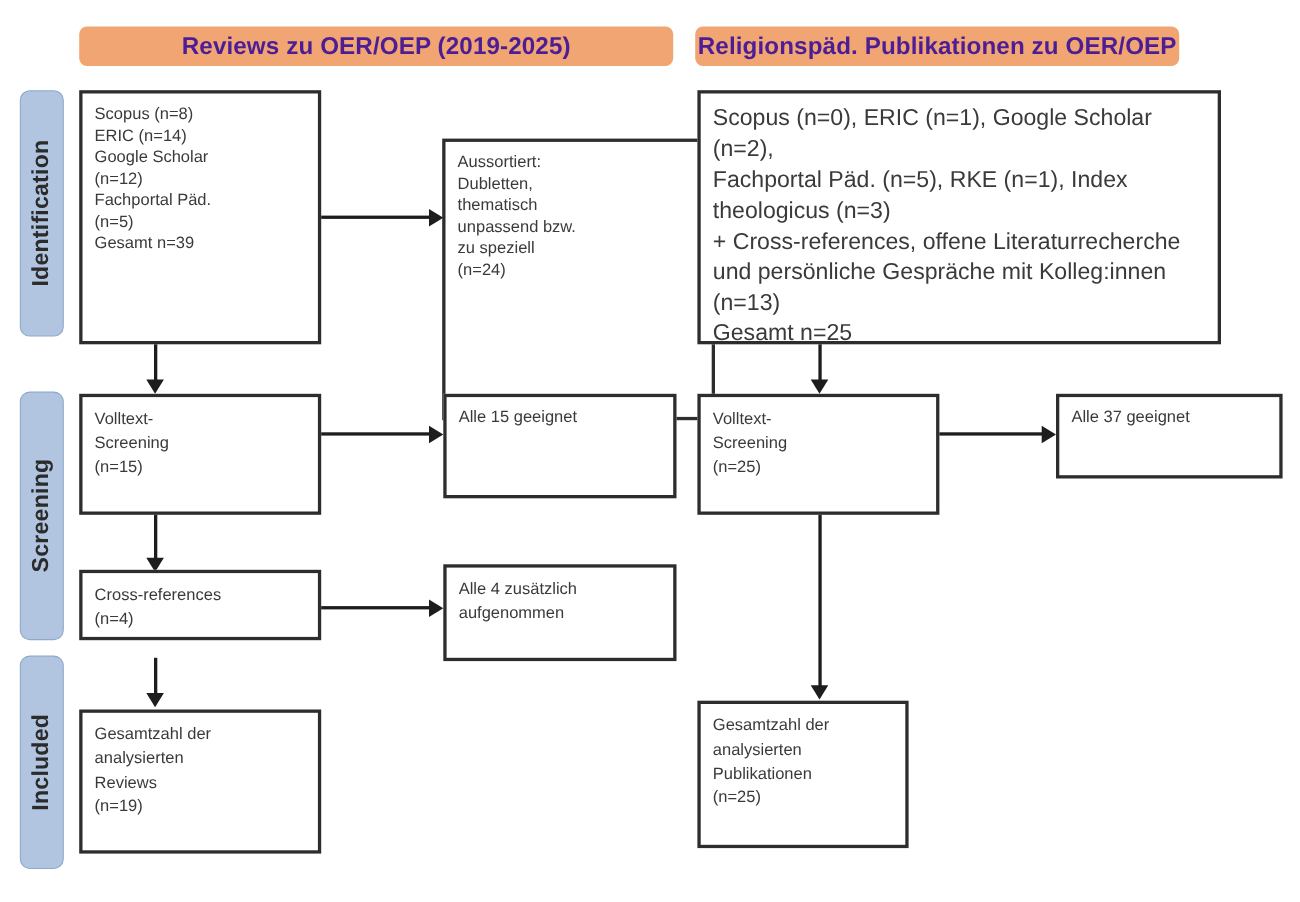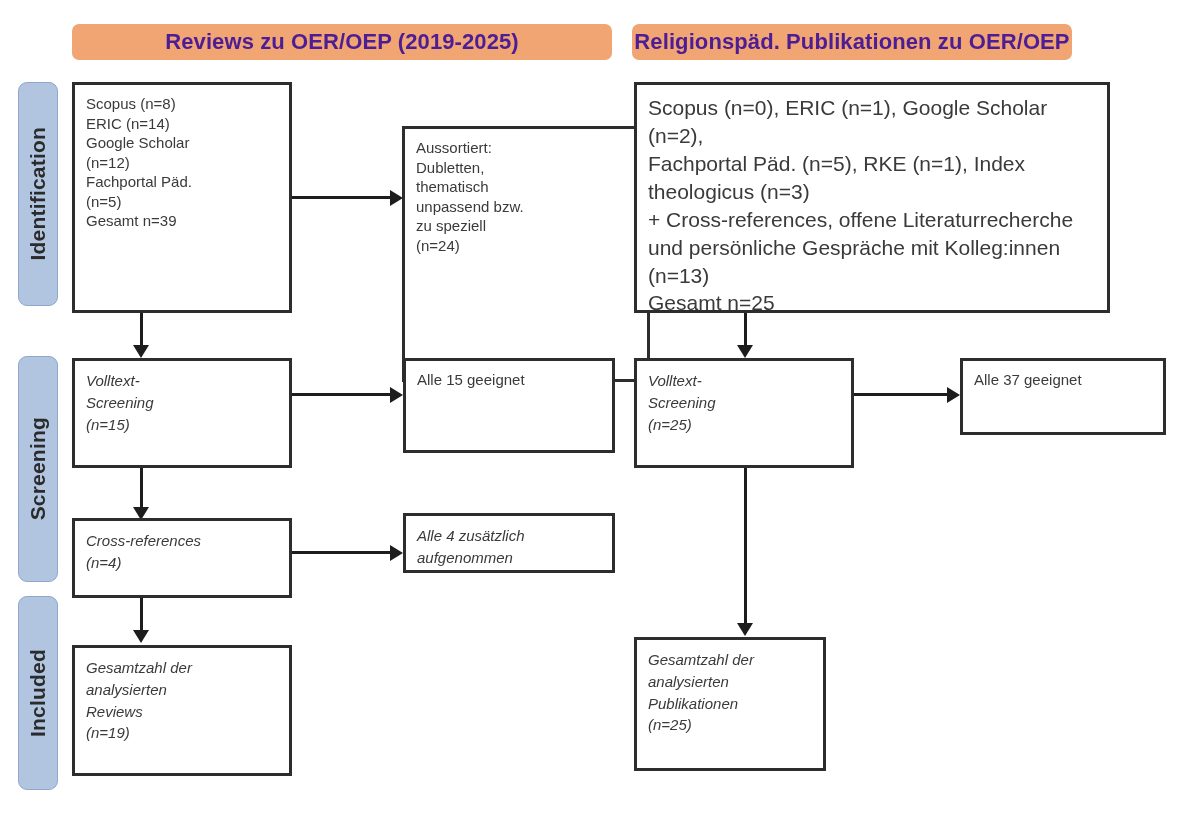--- a/index.html
+++ b/index.html
@@ -63,21 +63,20 @@
     box-sizing: border-box;
     padding: 9px 6px 6px 11px;
     font-size: 15px;
     line-height: 1.30;
     color: #3a3a3a;
     white-space: pre-line;
     overflow: hidden;
   }
   .box.loose {
     line-height: 1.45;
-    font-style: italic;
   }
   .box.small-text {
     font-size: 21px;
     line-height: 1.33;
   }
 
   
   .conn {
     position: absolute;
     background: #1d1d1d;
@@ -145,24 +144,24 @@
 (n=15)</div>
 
   <div class="box" style="left:403px; top:358px; width:212px; height:95px;">Alle 15 geeignet</div>
 
   <div class="conn h" style="left:292px; top:393px; width:101px;"></div>
   <div class="arrowhead right" style="left:390px; top:387px;"></div>
 
   <div class="conn v" style="left:140px; top:468px; height:44px;"></div>
   <div class="arrowhead down" style="left:133px; top:507px;"></div>
 
-  <div class="box loose" style="left:72px; top:518px; width:220px; height:80px;">Cross-references
+  <div class="box loose" style="left:72px; top:518px; width:220px; height:64px;">Cross-references
 (n=4)</div>
 
-  <div class="box loose" style="left:403px; top:513px; width:212px; height:60px;">Alle 4 zusätzlich
+  <div class="box loose" style="left:403px; top:513px; width:212px; height:88px;">Alle 4 zusätzlich
 aufgenommen</div>
 
   <div class="conn h" style="left:292px; top:551px; width:101px;"></div>
   <div class="arrowhead right" style="left:390px; top:545px;"></div>
 
   <div class="conn v" style="left:140px; top:598px; height:36px;"></div>
   <div class="arrowhead down" style="left:133px; top:630px;"></div>
 
   <div class="box loose" style="left:72px; top:645px; width:220px; height:131px;">Gesamtzahl der
 analysierten

